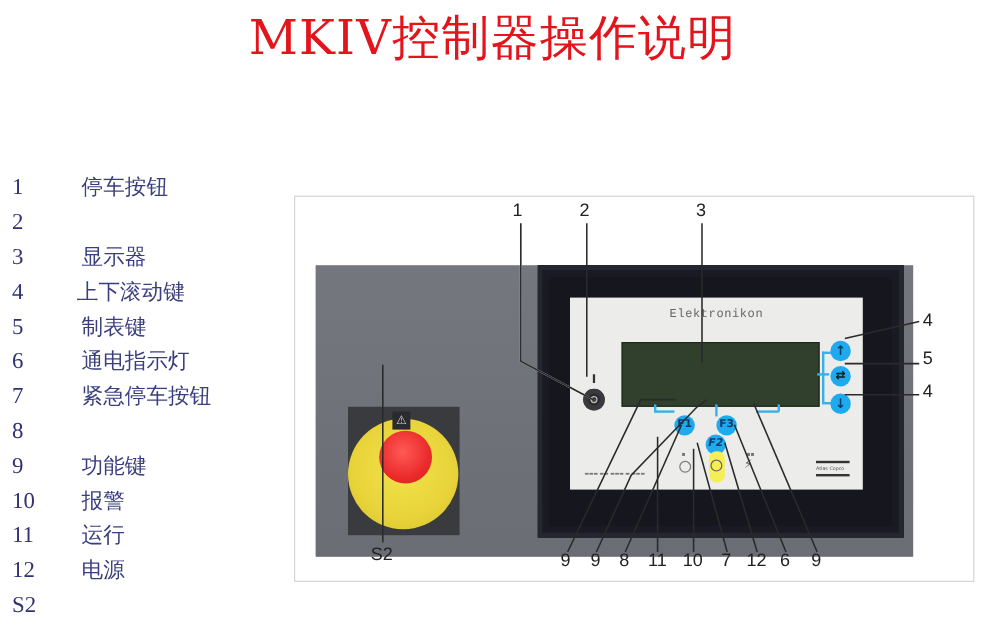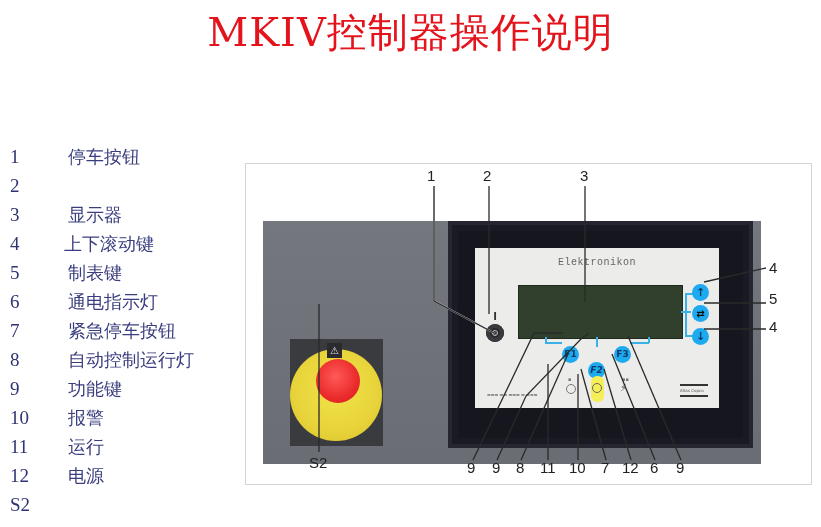--- a/index.html
+++ b/index.html
@@ -135,21 +135,20 @@
   <div class="legend-row" style="top:145px">
       <span class="legend-num">6</span>
       <span class="legend-text">通电指示灯</span>
     </div>
   <div class="legend-row" style="top:174px">
       <span class="legend-num">7</span>
       <span class="legend-text">紧急停车按钮</span>
     </div>
   <div class="legend-row" style="top:203px">
       <span class="legend-num">8</span>
-      <span class="legend-text">自动控制运行灯</span>
     </div>
   <div class="legend-row" style="top:232px">
       <span class="legend-num">9</span>
       <span class="legend-text">功能键</span>
     </div>
   <div class="legend-row" style="top:261px">
       <span class="legend-num">10</span>
       <span class="legend-text">报警</span>
     </div>
   <div class="legend-row" style="top:290px">
@@ -183,21 +182,21 @@
       <div class="power-btn"></div>
 
       <div class="blue-line" style="left:70px;top:89px;width:1.5px;height:6px;"></div>
       <div class="blue-line" style="left:70px;top:94px;width:17px;height:1.5px;"></div>
       <div class="blue-line" style="left:121px;top:89px;width:1.5px;height:10px;"></div>
       <div class="blue-line" style="left:155px;top:94px;width:19px;height:1.5px;"></div>
       <div class="blue-line" style="left:173px;top:89px;width:1.5px;height:6px;"></div>
 
       <div class="key" style="left:87px;top:98px;">F1</div>
       <div class="key" style="left:113px;top:114px;font-style:italic;">F2</div>
-      <div class="key" style="left:139px;top:98px;">F3</div>
+      <div class="key" style="left:122px;top:98px;">F3</div>
 
       <div class="blue-line" style="left:206px;top:63px;width:10px;height:1.5px;"></div>
       <div class="blue-line" style="left:210px;top:45px;width:1.5px;height:43px;"></div>
       <div class="blue-line" style="left:210px;top:45px;width:8px;height:1.5px;"></div>
       <div class="blue-line" style="left:210px;top:87px;width:8px;height:1.5px;"></div>
     </div>
 
     <div class="key" style="left:244px;top:63px;font-size:11px;">↑</div>
     <div class="key" style="left:244px;top:84px;font-size:10px;color:#111;">⇄</div>
     <div class="key" style="left:244px;top:107px;font-size:11px;">↓</div>

